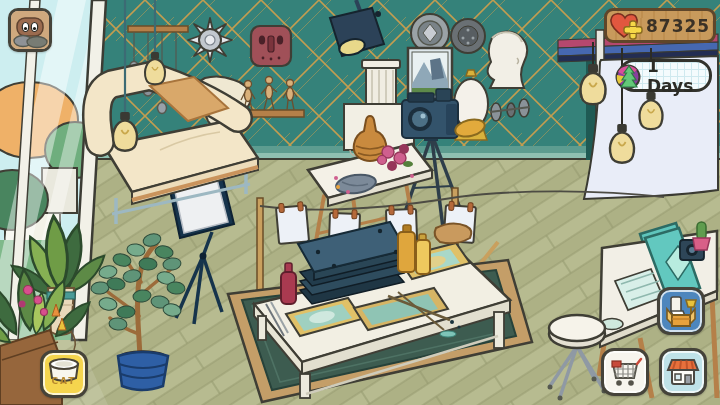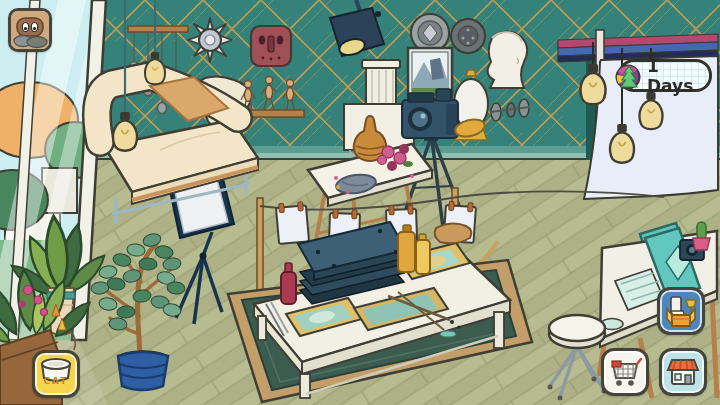--- a/index.html
+++ b/index.html
@@ -15,21 +15,21 @@
        border:3px solid #5f462a;border-radius:9px;display:flex;align-items:center;
        box-sizing:border-box;padding-left:2px;}
   #hearts-sign .val{font-size:17px;font-weight:bold;color:#3a3126;letter-spacing:1px;margin-left:1px;}
   #days-badge{position:absolute;left:618px;top:59px;width:94px;height:33px;
        background-color:#f4fbfd;
        background-image:linear-gradient(#cfe9ef 1px,transparent 1px),linear-gradient(90deg,#cfe9ef 1px,transparent 1px);
        background-size:7px 7px;border:3px solid #32322c;border-radius:16px;box-sizing:border-box;
        display:flex;align-items:center;}
   #days-badge .lbl{font-size:17px;font-weight:bold;color:#2c2c26;margin-left:26px;}
   #days-badge .dicon{position:absolute;left:-8px;top:-1px;}
-  #cat-btn{left:32px;top:350px;width:48px;height:48px;background:#f5d54e;flex-direction:column;}
+  #cat-btn{left:40px;top:350px;width:48px;height:48px;background:#f5d54e;flex-direction:column;}
   #cat-btn .cat-label{position:absolute;bottom:9px;left:0;width:100%;text-align:center;
        font-size:9px;font-weight:bold;letter-spacing:2px;color:#b8892e;}
   #inv-btn{left:657px;top:287px;width:48px;height:48px;background:#4d86bd;}
   #cart-btn{left:601px;top:348px;width:48px;height:48px;background:#f7f5ee;}
   #shop-btn{left:659px;top:348px;width:48px;height:48px;background:#bfe2e8;}
 </style>
 </head>
 <body>
 
 <div id="stage">
@@ -450,20 +450,31 @@
     <rect x="6" y="7" width="26" height="18" rx="8" fill="#9b6b4f" stroke="#5f4330" stroke-width="1.5"></rect>
     <ellipse cx="14.5" cy="16" rx="3.2" ry="4.5" fill="#ffffff" stroke="#2c2c26" stroke-width="1.2"></ellipse>
     <ellipse cx="23.5" cy="16" rx="3.2" ry="4.5" fill="#ffffff" stroke="#2c2c26" stroke-width="1.2"></ellipse>
     <circle cx="14.5" cy="17.5" r="1.6" fill="#1c1c18"></circle>
         <circle cx="23.5" cy="17.5" r="1.6" fill="#1c1c18"></circle>
     <ellipse cx="12" cy="30" rx="9" ry="5.5" fill="#8f9296" stroke="#55584f" stroke-width="1.3"></ellipse>
     <ellipse cx="26" cy="31" rx="10" ry="5.5" fill="#787c74" stroke="#55584f" stroke-width="1.3"></ellipse>
   </svg>
 </div>
 
+<div id="hearts-sign">
+  <svg width="36" height="30" viewBox="0 0 36 30">
+    <path d="M16,7 C13,1 3,1 2,9 C1,15 8,21 15,26 C21,21 29,15 28,9 C27,1 18,3 16,7 Z" fill="#e2573f" stroke="#7a2f1f" stroke-width="1.6"></path>
+    <g transform="translate(24,19)">
+      <rect x="-3.2" y="-9" width="6.4" height="18" rx="2.5" fill="#f5d848" stroke="#8a6b1f" stroke-width="1.4"></rect>
+      <rect x="-9" y="-3.2" width="18" height="6.4" rx="2.5" fill="#f5d848" stroke="#8a6b1f" stroke-width="1.4"></rect>
+      <rect x="-3" y="-3" width="6" height="6" fill="#f5d848"></rect>
+    </g>
+  </svg>
+  <span class="val">87325</span>
+</div>
 
 <div id="days-badge">
   <svg class="dicon" width="32" height="32" viewBox="0 0 32 32">
     <circle cx="15" cy="16" r="11.5" fill="#8a3f9e" stroke="#3a3a32" stroke-width="2"></circle>
     <path d="M5,11 A11.5,11.5 0 0 1 24,9 L15,16 Z" fill="#d84f9a"></path>
     <path d="M6,23 A11.5,11.5 0 0 1 4,14 L15,16 Z" fill="#e8c93c"></path>
     <path d="M16,5 L11,12 L13.5,12 L9,19 L12.5,19 L8,26 L24,26 L19.5,19 L23,19 L18.5,12 L21,12 Z" fill="#63c878" stroke="#2c7a46" stroke-width="1.2"></path>
   </svg>
   <span class="lbl">1 Days</span>
 </div>

